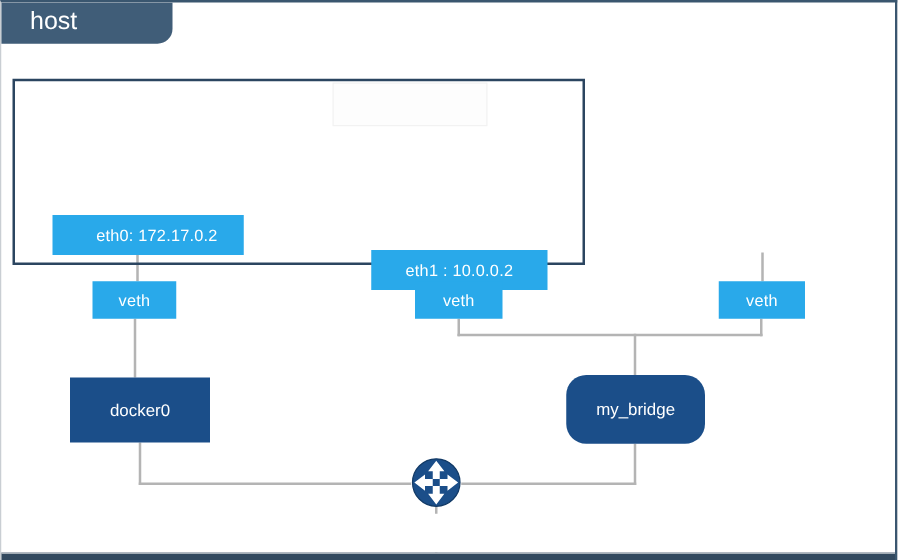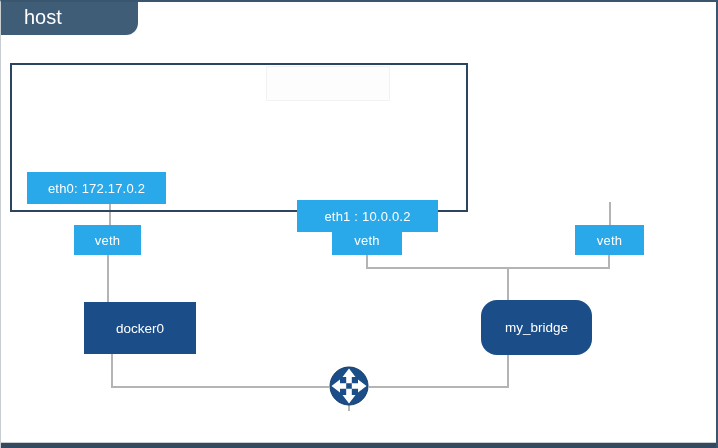--- a/index.html
+++ b/index.html
@@ -30,31 +30,31 @@
   }
   #web-tab{width:110px;}
   #db-tab{width:110px;}
   #web-ghost{position:absolute;left:254px;top:1px;width:122px;height:33px;
     background:#fdfdfd;border:1px solid #f2f2f2;}
   
   .chip{
     background:#29a9ea;color:#fff;font-size:13px;z-index:4;
     display:flex;align-items:center;justify-content:center;letter-spacing:.2px;
   }
-  #chip-web-eth0{left:26px;top:170px;width:139px;height:32px;}
+  #chip-web-eth0{left:41px;top:170px;width:139px;height:32px;padding-left:14px;}
   #chip-web-eth1{left:296px;top:170px;width:141px;height:32px;margin-top:28px;}
   #chip-db-eth0{left:541px;top:169px;width:138px;height:31px;}
   #chip-host-eth0{left:280px;top:408px;width:138px;height:33px;}
   #veth-1{left:73px;top:223px;width:67px;height:30px;}
   #veth-2{left:331px;top:223px;width:70px;height:30px;}
   #veth-3{left:574px;top:223px;width:69px;height:30px;}
   
   .bridge{
     background:#1b4e89;color:#fff;font-size:13.5px;z-index:4;
-    display:flex;align-items:center;justify-content:center;margin-left:28px;
+    display:flex;align-items:center;justify-content:center;
   }
   #node-docker0{left:55px;top:300px;width:112px;height:52px;}
   #node-my-bridge{left:452px;top:298px;width:111px;height:55px;border-radius:16px;}
   
   .line{background:#b4b4b4;z-index:2;}
   
   #router{left:328px;top:364px;width:40px;height:40px;z-index:4;}
   
   #bottom-bar{left:0;bottom:0;width:718px;height:5px;background:#32495f;
     border-top:1px solid #c9ced3;z-index:6;}

